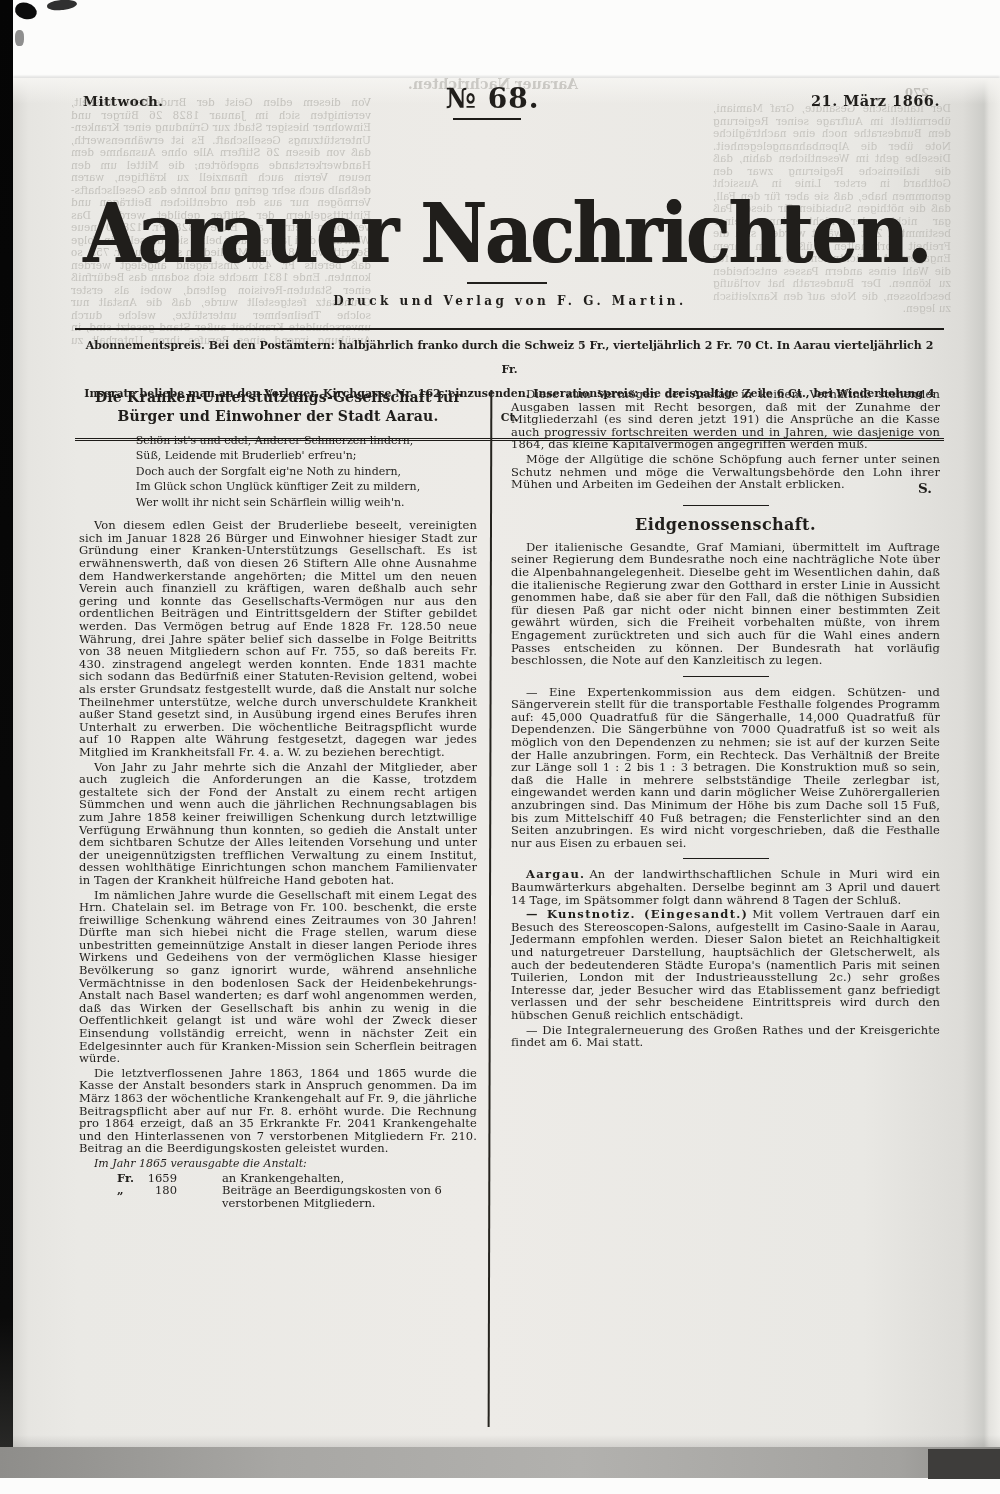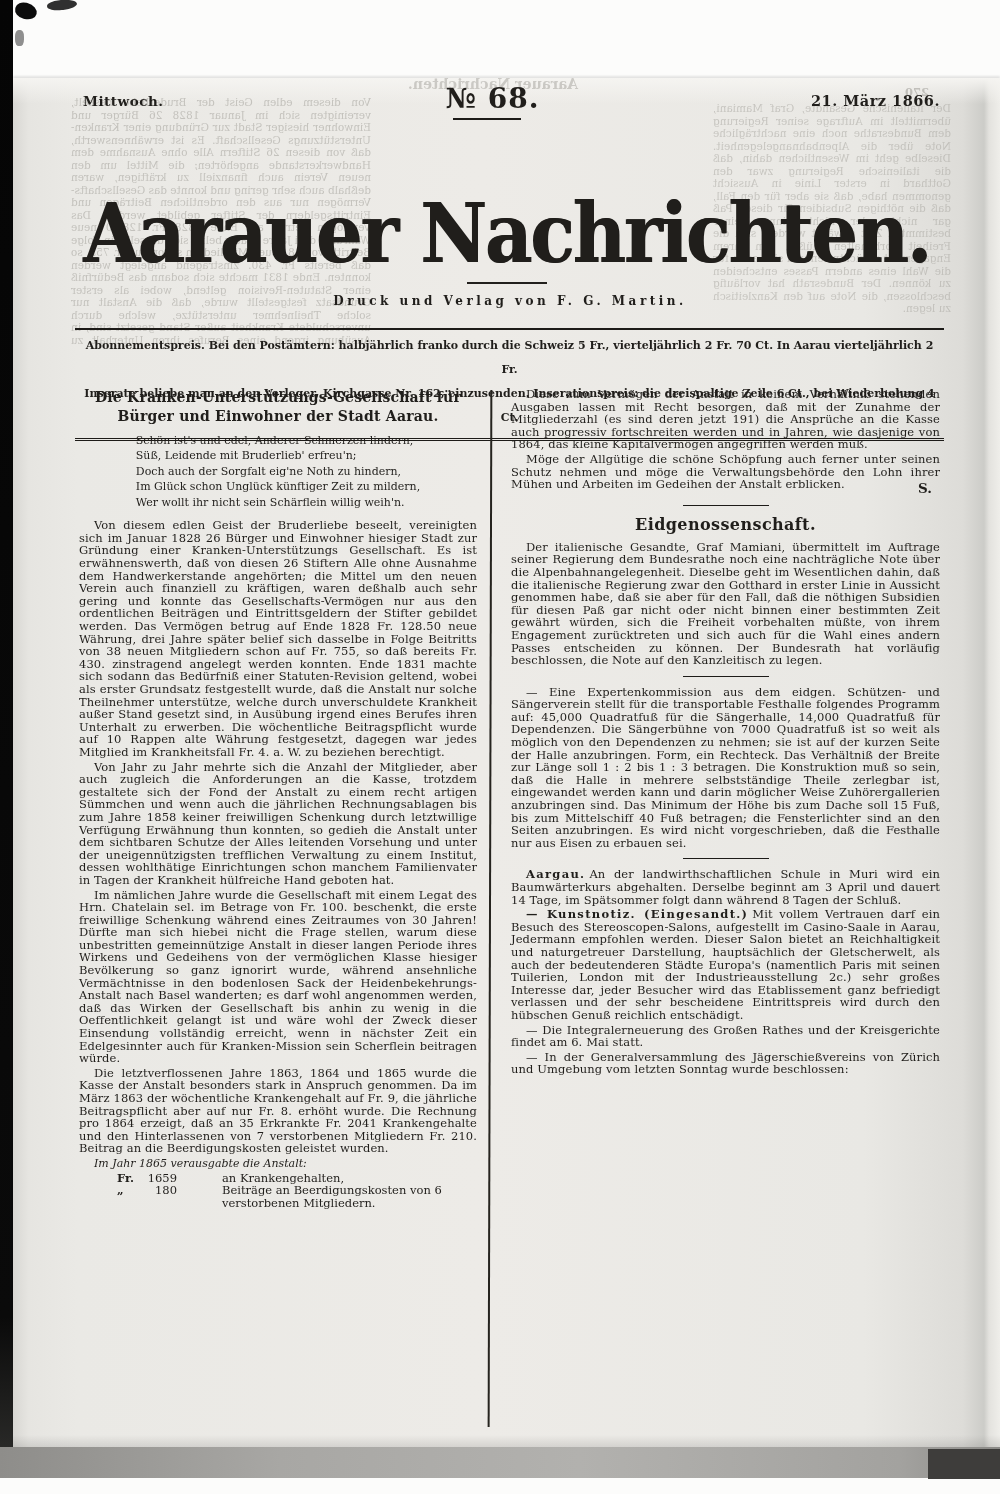--- a/index.html
+++ b/index.html
@@ -153,21 +153,18 @@
       <hr class="sect-rule">
       <p class="para">
         <span class="news-lead">Aargau.</span><span>An der landwirthschaftlichen Schule in Muri wird ein Baumwärterkurs abgehalten. Derselbe beginnt am 3 April und dauert 14 Tage, im Spätsommer folgt dann während 8 Tagen der Schluß.</span>
       </p>
       <p class="para">
         <span class="news-lead">— Kunstnotiz. (Eingesandt.)</span><span>Mit vollem Vertrauen darf ein Besuch des Stereoscopen-Salons, aufgestellt im Casino-Saale in Aarau, Jedermann empfohlen werden. Dieser Salon bietet an Reichhaltigkeit und naturgetreuer Darstellung, hauptsächlich der Gletscherwelt, als auch der bedeutenderen Städte Europa's (namentlich Paris mit seinen Tuilerien, London mit der Industrieausstellung 2c.) sehr großes Interesse dar, jeder Besucher wird das Etablissement ganz befriedigt verlassen und der sehr bescheidene Eintrittspreis wird durch den hübschen Genuß reichlich entschädigt.</span>
       </p>
       <p class="para">
         <span>— Die Integralerneuerung des Großen Rathes und der Kreisgerichte findet am 6. Mai statt.</span>
       </p>
-      <p class="para">
-        <span>— In der Generalversammlung des Jägerschießvereins von Zürich und Umgebung vom letzten Sonntag wurde beschlossen:</span>
-      </p>
     </div>
   </div>
 </div>
 
 <div class="band-bottom"></div>
 <div class="band-dark"></div>
 
 </body></html>

